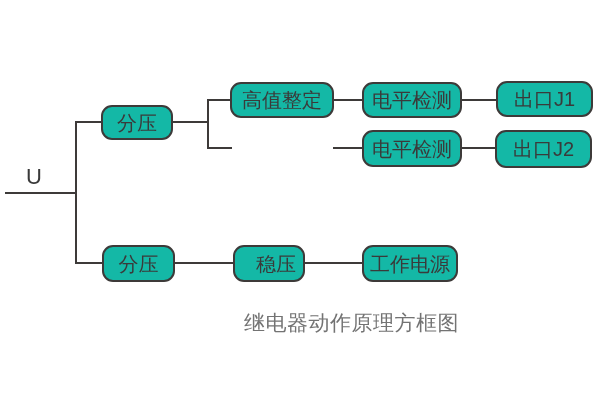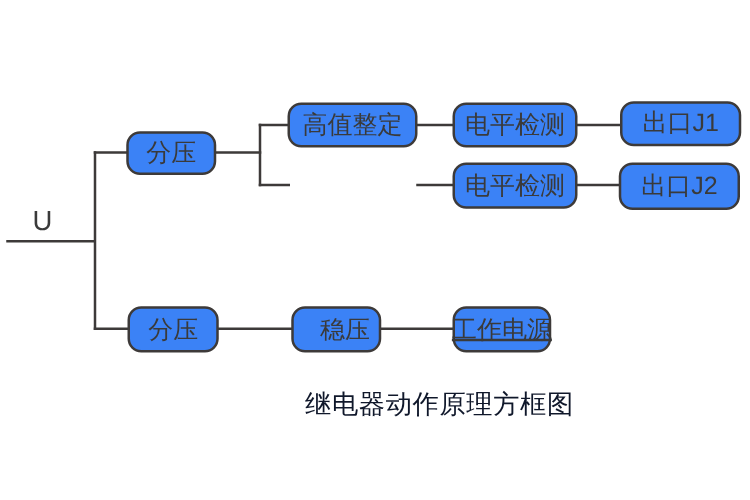--- a/index.html
+++ b/index.html
@@ -14,21 +14,21 @@
     background: #ffffff;
     font-family: "Liberation Sans", "DejaVu Sans", sans-serif;
     color: #3a3a3a;
     overflow: hidden;
   }
   .node {
     position: absolute;
     box-sizing: border-box;
     border: 2px solid #3d3a39;
     border-radius: 11px;
-    background: #3b82f6;
+    background: #14b8a6;
     display: flex;
     align-items: center;
     justify-content: center;
     font-size: 20px;
     line-height: 1;
     color: #3a3a3a;
     white-space: nowrap;
   }
   .line {
     position: absolute;
@@ -44,35 +44,35 @@
     text-align: center;
     font-size: 22px;
     color: #3a3a3a;
   }
   #caption {
     position: absolute;
     left: 244px;
     top: 309px;
     font-size: 21px;
     letter-spacing: 0.5px;
-    color: #0f172a;
+    color: #737373;
     white-space: nowrap;
   }
 
   
   #n-divider-top     { left: 101px; top: 105px; width: 72px;  height: 35px; }
   #n-high-set        { left: 230px; top: 82px;  width: 104px; height: 36px; }
   #n-level-detect-1  { left: 362px; top: 82px;  width: 100px; height: 36px; }
   #n-output-j1       { left: 496px; top: 81px;  width: 97px;  height: 36px; }
   #n-low-set         { left: 230px; top: 130px; width: 104px; height: 37px; }
   #n-level-detect-2  { left: 362px; top: 130px; width: 100px; height: 37px; }
   #n-output-j2       { left: 495px; top: 130px; width: 97px;  height: 38px; text-align: right; }
   #n-divider-bottom  { left: 102px; top: 245px; width: 73px;  height: 37px; }
   #n-regulator       { left: 233px; top: 245px; width: 72px;  height: 37px; padding-left: 14px; }
-  #n-working-power   { left: 362px; top: 245px; width: 79px;  height: 37px; text-decoration: underline; }
+  #n-working-power   { left: 362px; top: 245px; width: 96px;  height: 37px; }
 
   
   #l-input           { left: 5px;   top: 192px; width: 71px; }
   #l-trunk           { left: 75px;  top: 121px; height: 143px; }
   #l-branch-top      { left: 75px;  top: 121px; width: 28px; }
   #l-branch-bottom   { left: 75px;  top: 262px; width: 29px; }
   #l-div-to-split    { left: 172px; top: 121px; width: 37px; }
   #l-splitter        { left: 207px; top: 99px;  height: 50px; }
   #l-split-to-high   { left: 207px; top: 99px;  width: 25px; }
   #l-split-to-low    { left: 207px; top: 147px; width: 25px; }

